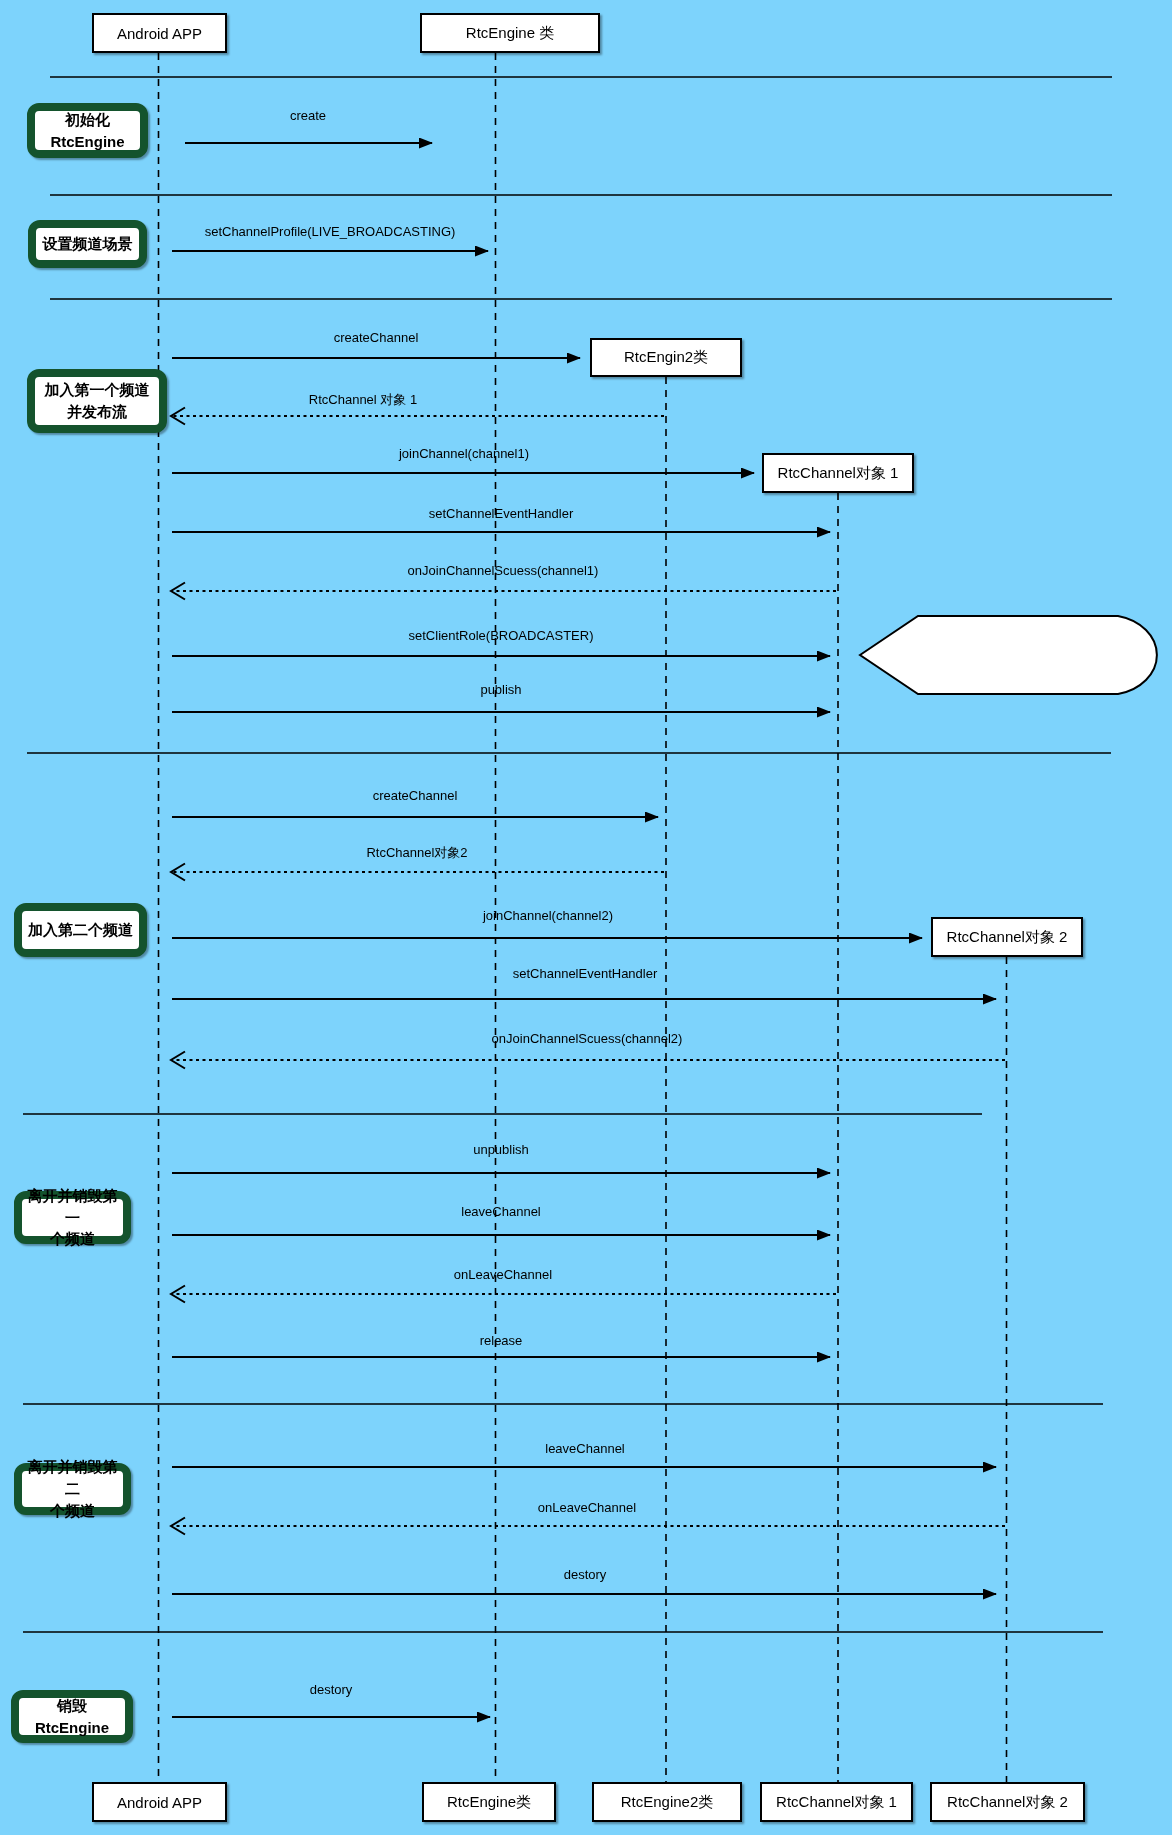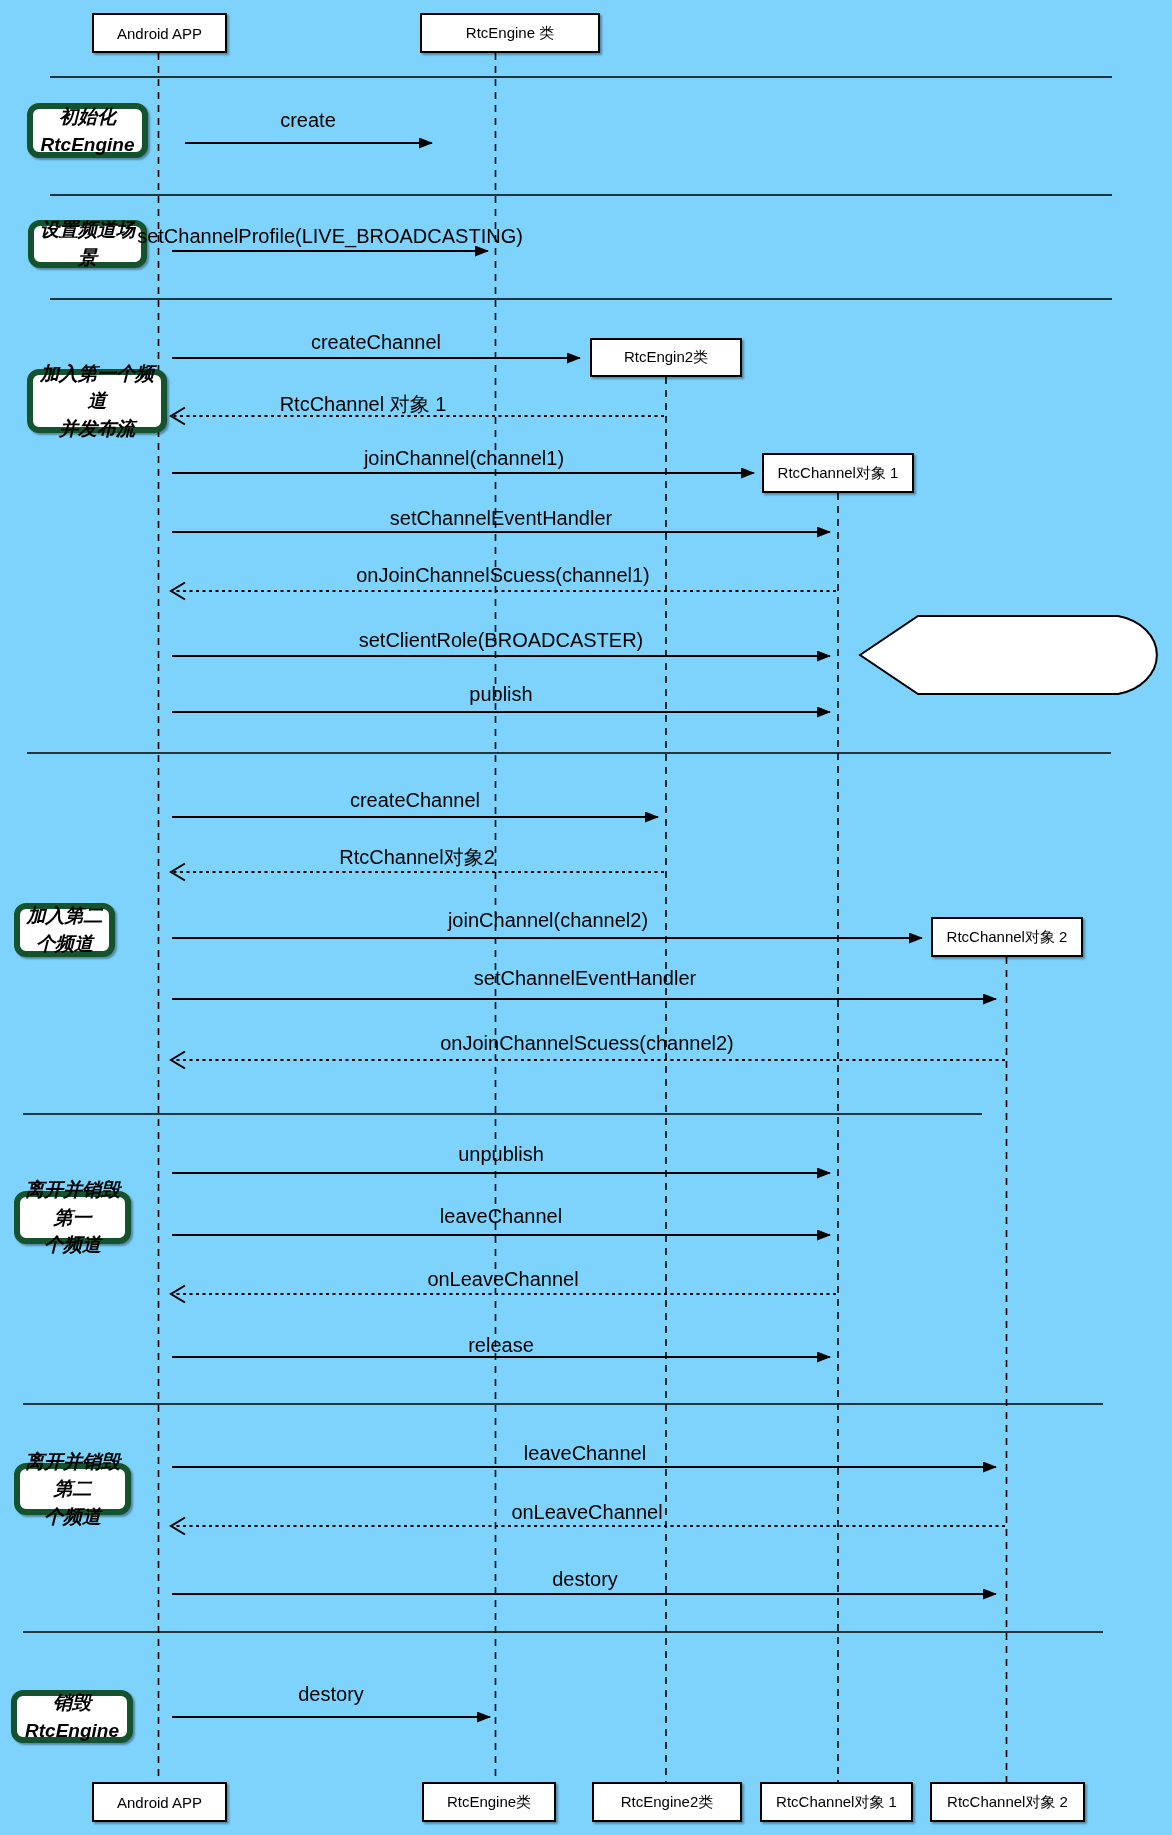--- a/index.html
+++ b/index.html
@@ -19,35 +19,34 @@
     background:#fff;
     display:flex;align-items:center;justify-content:center;
     font-size:15px;
     text-align:center;
     box-shadow:2px 2px 2px rgba(0,0,0,0.35);
     white-space:nowrap;
   }
   .sbox{
     position:absolute;
     box-sizing:border-box;
-    border:6px solid #14532d;
+    border:8px solid #14532d;
     border-radius:12px;
     background:#fff;
     display:flex;align-items:center;justify-content:center;
-    font-size:19px;font-weight:bold;
+    font-size:15px;font-weight:bold;
     text-align:center;
     line-height:1.45;
     white-space:pre-line;
     box-shadow:2px 2px 2px rgba(0,0,0,0.35);
-    font-style:italic;
   }
   .mlabel{
     position:absolute;
     transform:translateX(-50%);
-    font-size:20px;
+    font-size:13px;
     white-space:nowrap;
     line-height:1.2;
   }
   .note-text{
     position:absolute;
     font-size:15px;
     text-align:center;
     line-height:26px;
     white-space:pre-line;
   }
@@ -119,21 +118,21 @@
   <div class="pbox" style="left:422px;top:1782px;width:134px;height:40px">RtcEngine类</div>
   <div class="pbox" style="left:592px;top:1782px;width:150px;height:40px">RtcEngine2类</div>
   <div class="pbox" style="left:760px;top:1782px;width:153px;height:40px">RtcChannel对象 1</div>
   <div class="pbox" style="left:930px;top:1782px;width:155px;height:40px">RtcChannel对象 2</div>
 
   <div class="sbox" style="left:27px;top:103px;width:121px;height:55px">初始化
 RtcEngine</div>
   <div class="sbox" style="left:28px;top:220px;width:119px;height:48px">设置频道场景</div>
   <div class="sbox" style="left:27px;top:369px;width:140px;height:64px">加入第一个频道
 并发布流</div>
-  <div class="sbox" style="left:14px;top:903px;width:101px;height:54px">加入第二个频道</div>
+  <div class="sbox" style="left:14px;top:903px;width:133px;height:54px">加入第二个频道</div>
   <div class="sbox" style="left:14px;top:1191px;width:117px;height:53px">离开并销毁第一
 个频道</div>
   <div class="sbox" style="left:14px;top:1463px;width:117px;height:52px">离开并销毁第二
 个频道</div>
   <div class="sbox" style="left:11px;top:1690px;width:122px;height:53px">销毁
 RtcEngine</div>
 
   <div class="mlabel" style="left:308px;top:108px">create</div>
   <div class="mlabel" style="left:330px;top:224px">setChannelProfile(LIVE_BROADCASTING)</div>
   <div class="mlabel" style="left:376px;top:330px">createChannel</div>

